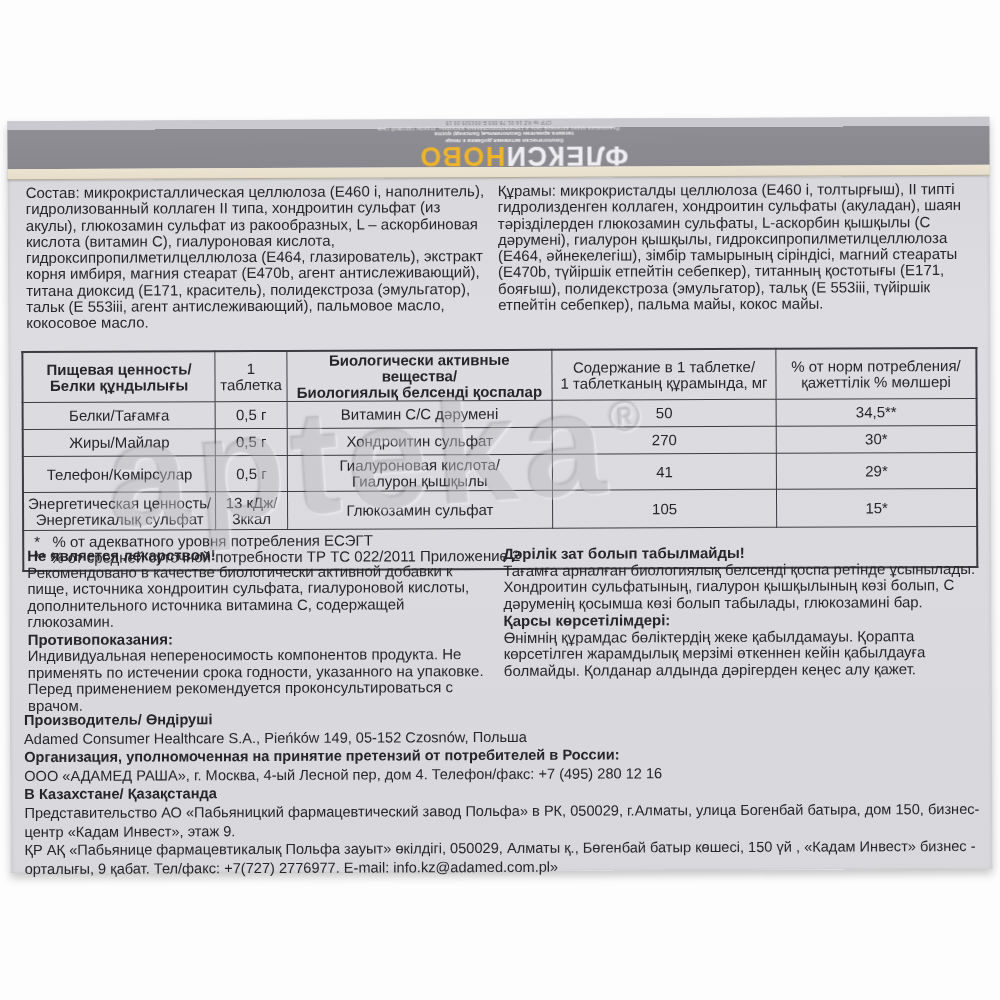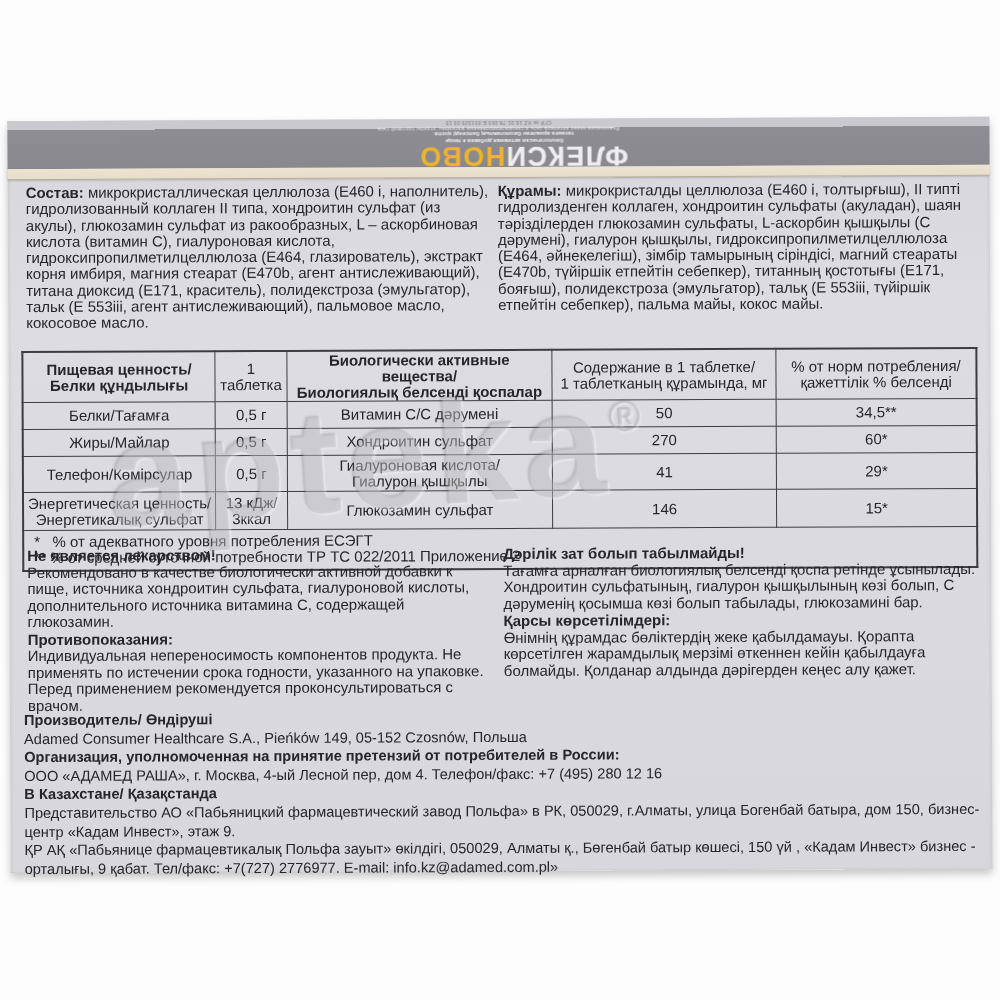--- a/index.html
+++ b/index.html
@@ -44,21 +44,21 @@
   .cream-edge{
     position:absolute;left:0;top:48px;width:100%;height:10px;
     background:linear-gradient(180deg,#ece4d1,#e6deca);
     border-bottom:1px solid #b5ad97;
     box-shadow:0 1px 2px rgba(0,0,0,0.15);
   }
   
   .comp{position:absolute;top:64px;font-size:15px;line-height:16.3px;}
   .comp.ru{left:18px;width:466px;}
   .comp.kz{left:490px;width:476px;}
-  .lbl{font-weight:bold;}
+  .lbl{font-weight:normal;}
   
   .ntable{
     position:absolute;left:13px;top:230px;width:956px;
     border-collapse:collapse;font-size:15px;line-height:15.8px;
   }
   .ntable td,.ntable th{
     border:1.5px solid #3c3c42;text-align:center;vertical-align:middle;
     padding:1px 3px;white-space:pre-line;font-weight:normal;color:#26262a;
   }
   .ntable{border:2px solid #3c3c42;}
@@ -127,51 +127,51 @@
       <tr class="hrow">
         <th class="c1 hb">Пищевая ценность/
 Белки құндылығы</th>
         <th class="c2">1
 таблетка</th>
         <th class="c3 hb">Биологически активные вещества/
 Биологиялық белсенді қоспалар</th>
         <th class="c4">Содержание в 1 таблетке/
 1 таблетканың құрамында, мг</th>
         <th class="c5">% от норм потребления/
-қажеттілік % белсенді</th>
+қажеттілік % мөлшері</th>
       </tr>
       <tr class="r1">
         <td>Белки/Тағамға</td>
         <td>0,5 г</td>
         <td>Витамин С/С дәрумені</td>
         <td>50</td>
         <td>34,5**</td>
       </tr>
       <tr class="r2">
         <td>Жиры/Майлар</td>
         <td>0,5 г</td>
         <td>Хондроитин сульфат</td>
         <td>270</td>
-        <td>60*</td>
+        <td>30*</td>
       </tr>
       <tr class="r3">
         <td>Телефон/Көмірсулар</td>
         <td>0,5 г</td>
         <td>Гиалуроновая кислота/
 Гиалурон қышқылы</td>
         <td>41</td>
         <td>29*</td>
       </tr>
       <tr class="r4">
         <td>Энергетическая ценность/
 Энергетикалық сульфат</td>
         <td>13 кДж/
 3ккал</td>
         <td>Глюкозамин сульфат</td>
-        <td>146</td>
+        <td>105</td>
         <td>15*</td>
       </tr>
       <tr>
         <td class="fnote" colspan="5"><div>*   % от адекватного уровня потребления ЕСЭГТ</div><div>** % от средней суточной потребности ТР ТС 022/2011 Приложение 2</div></td>
       </tr>
     </tbody>
   </table>
 
   <div class="sections">
     <div class="col">

